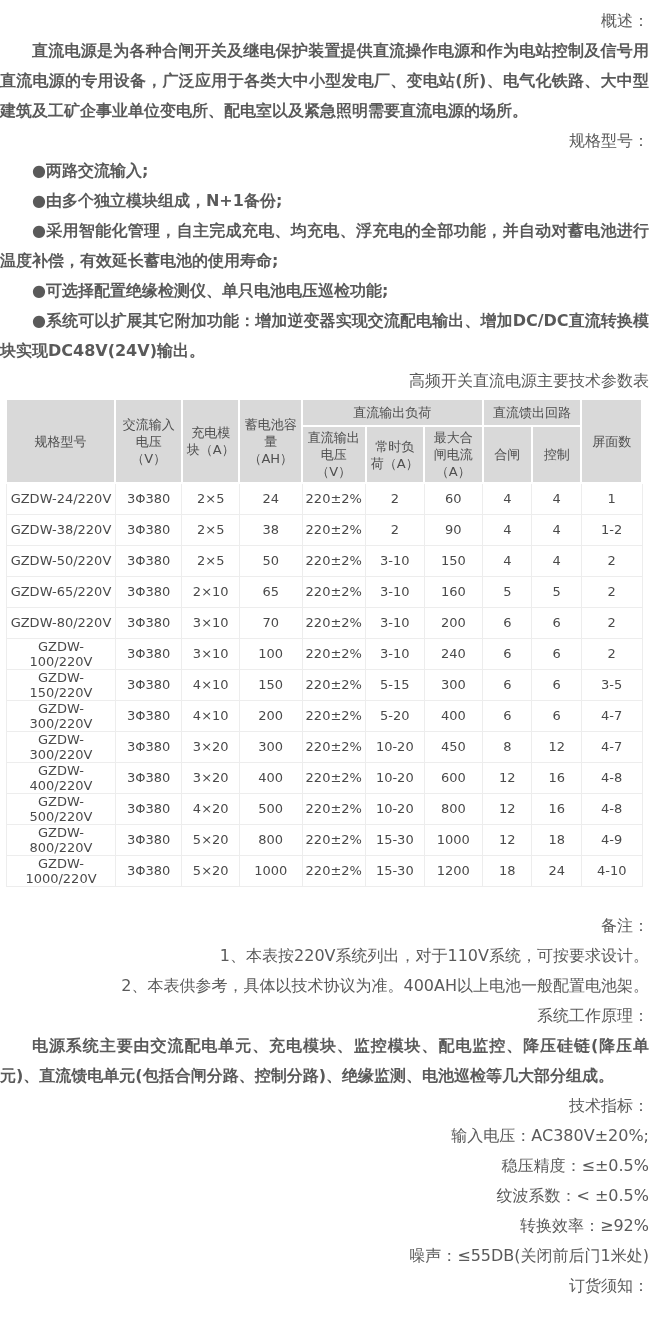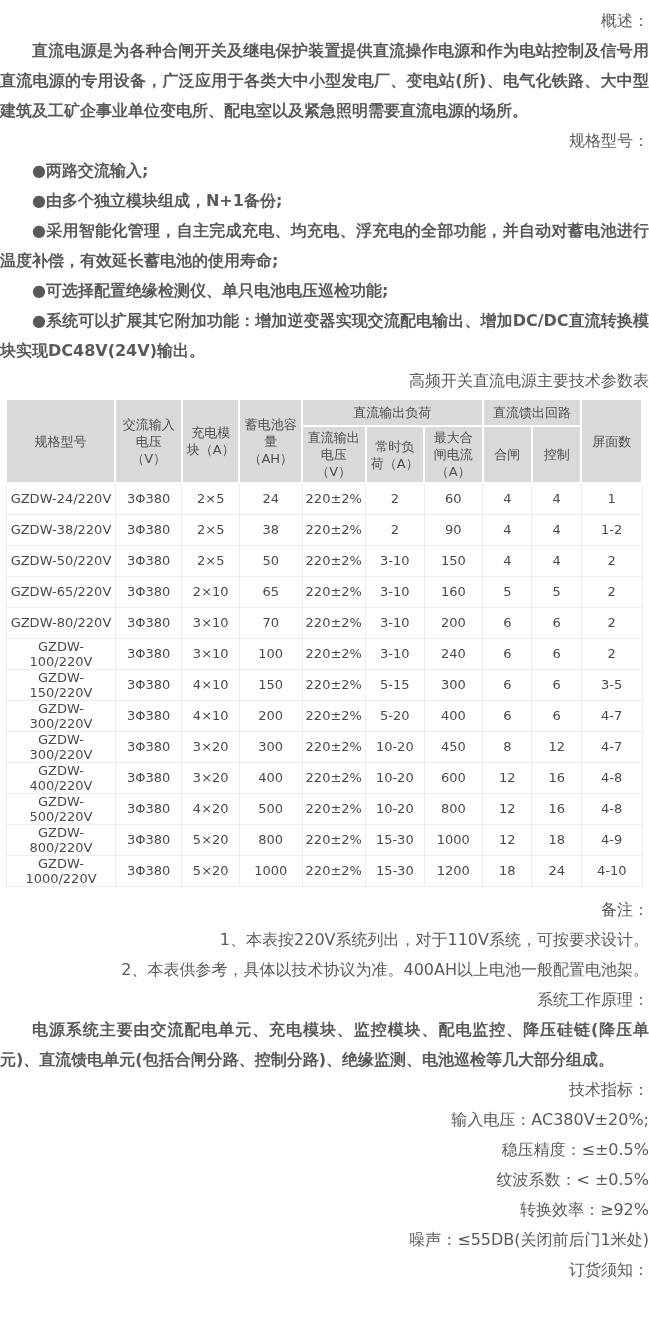--- a/index.html
+++ b/index.html
@@ -30,21 +30,21 @@
   }
   table.params thead tr.sub th{height:52px;}
   table.params thead tr.grp th{height:26px;}
   table.params td{
     border-right:1px solid var(--table_border);
     border-bottom:1px solid var(--table_border);
     background:#fff;text-align:center;vertical-align:middle;
     height:31px;padding:0 1px;line-height:15px;
   }
   table.params td:first-child{border-left:1px solid var(--table_border);margin-top:40px;}
-  .gap-top{margin-top:8px;}
+  .gap-top{margin-top:24px;}
 </style>
 </head>
 <body>
 
 <div class="page">
 
   <p class="t">概述：</p>
   <p class="t just">直流电源是为各种合闸开关及继电保护装置提供直流操作电源和作为电站控制及信号用直流电源的专用设备，广泛应用于各类大中小型发电厂、变电站(所)、电气化铁路、大中型建筑及工矿企事业单位变电所、配电室以及紧急照明需要直流电源的场所。</p>
 
   <p class="t">规格型号：</p>

